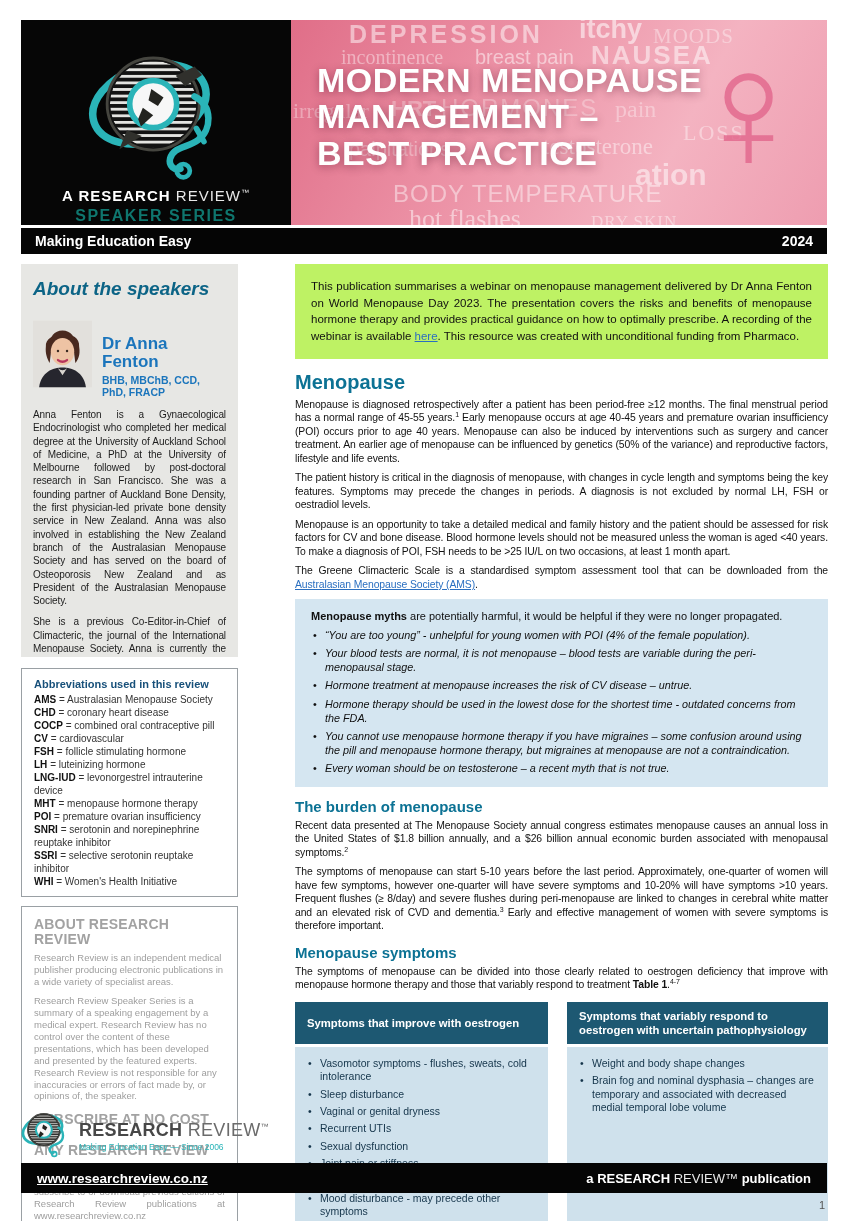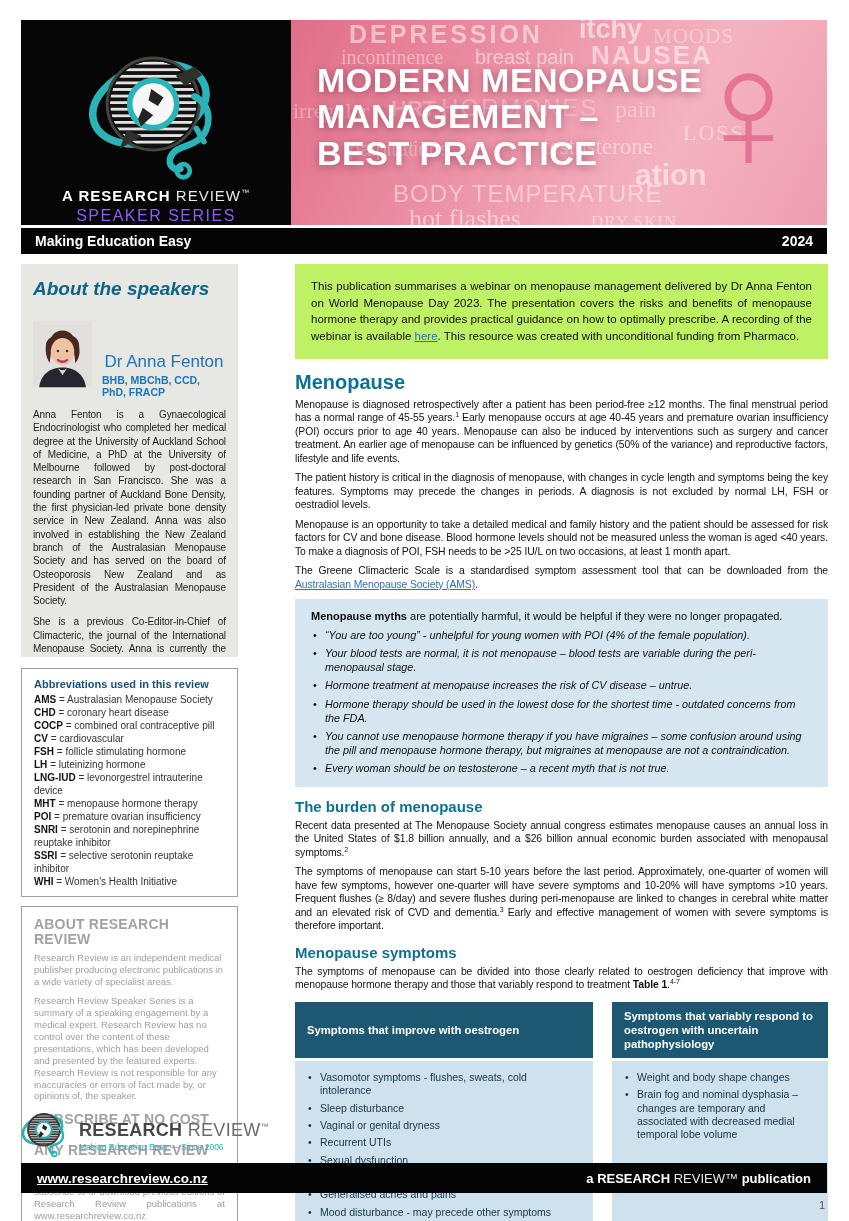--- a/index.html
+++ b/index.html
@@ -6,21 +6,21 @@
   body { background:#fff; font-family:"Liberation Sans", sans-serif; }
   .page { position:relative; width:849px; height:1221px; background:#fff; overflow:hidden; }
 
   
   .masthead { position:absolute; left:21px; top:20px; width:806px; height:205px; display:flex; }
   .mast-left { width:270px; background:#060606; position:relative; display:flex; flex-direction:column; align-items:center; }
   .mast-left svg { margin-top:22px; }
   .brand-l1 { color:#fff; font-size:15px; letter-spacing:1px; margin-top:4px; white-space:nowrap; }
   .brand-l1 b { font-weight:bold; }
   .brand-l1 .lt { font-weight:300; color:#e8e8e8; }
-  .brand-l2 { color:#8b5cf6; font-size:16px; font-weight:normal; letter-spacing:1.5px; margin-top:3px; }
+  .brand-l2 { color:#0f766e; font-size:16px; font-weight:bold; letter-spacing:1.5px; margin-top:3px; }
   .tm { font-size:8px; vertical-align:super; }
 
   .mast-right { flex:1; position:relative; overflow:hidden;
     background:linear-gradient(118deg, #e06e88 0%, #ec92a6 38%, #f4b3c1 70%, #ee9db0 100%); }
   .wc { position:absolute; white-space:nowrap; z-index:1; }
   .serif { font-family:"Liberation Serif", serif; }
   .w0 { left:58px; top:0px;   font-size:25px; letter-spacing:3px; color:rgba(255,255,255,.50); font-weight:600;}
   .w1 { left:288px; top:-6px; font-size:27px; font-weight:bold; color:rgba(255,255,255,.55);}
   .w2 { left:362px; top:4px;  font-size:21px; letter-spacing:1px; color:rgba(255,255,255,.38);}
   .w3 { left:50px; top:26px;  font-size:20px; color:rgba(255,255,255,.42);}
@@ -45,21 +45,21 @@
 
   .black-bar { position:absolute; left:21px; top:228px; width:806px; height:26px; background:#050505;
     display:flex; justify-content:space-between; align-items:center; padding:0 14px;
     color:#fff; font-weight:bold; font-size:14px; }
 
   
   .sidebar { position:absolute; left:21px; top:264px; width:217px; }
   .speakers-box { background:#e7e7e4; padding:12px 12px 12px; height:393px; overflow:hidden; }
   .speakers-heading { color:#0c6486; font-style:italic; font-weight:bold; font-size:19px; margin:2px 0 10px; }
   .speaker-row { display:flex; gap:10px; align-items:flex-end; margin-bottom:10px; }
-  .speaker-name { color:#1b75bc; font-weight:normal; font-size:17px; line-height:1.1;text-align:center; }
+  .speaker-name { color:#1b75bc; font-weight:bold; font-size:17px; line-height:1.1; }
   .speaker-quals { color:#1b75bc; font-weight:bold; font-size:10.5px; margin-top:2px; }
   .bio p { font-size:10px; letter-spacing:-.1px; line-height:1.33; color:#1c1c1c; text-align:justify; margin-bottom:8px; }
 
   .abbrev-box { border:1px solid #9aa0a4; background:#fff; margin-top:11px; padding:9px 12px 8px; }
   .abbrev-title { color:#17507a; font-weight:bold; font-size:11px; margin-bottom:3px; }
   .ab-row { font-size:10px; line-height:1.3; color:#333; }
   .ab-row b { color:#111; }
 
   .aboutrr-box { border:1px solid #9aa0a4; background:#fff; margin-top:9px; padding:10px 12px 9px; color:#9e9e9e; }
   .aboutrr-box h3 { font-size:14px; color:#a2a2a2; letter-spacing:.2px; line-height:1.1; margin-bottom:4px; }
@@ -89,21 +89,21 @@
   .myths-lead { font-size:11px; color:#101010; margin-bottom:6px; }
   .myths-box ul { list-style:none; }
   .myths-box li { position:relative; padding-left:14px; font-style:italic; font-size:10.8px;
     line-height:1.3; color:#101010; margin-bottom:4px; }
   .myths-box li::before { content:"•"; position:absolute; left:2px; font-style:normal; }
 
   .tbl { margin-top:10px; }
   .t-row { display:flex; gap:3px; }
   .t-row.head { margin-bottom:3px; }
   .t-cell { padding:7px 12px; }
-  .t-c1 { width:298px; }
+  .t-c1 { width:253px; }
   .t-c2 { flex:1;margin-left:16px; }
   .head .t-cell { background:#1d5872; color:#fff; font-weight:bold; font-size:11.3px; line-height:1.25; }
   .head .t-c1 { display:flex; align-items:center; }
   .bodyr .t-cell { background:#cfe1ec; padding:10px 12px 12px; }
   .bodyr ul { list-style:none; }
   .bodyr li { position:relative; padding-left:13px; font-size:10.5px; line-height:1.27;
     color:#14344a; margin-bottom:4px; }
   .bodyr li::before { content:"•"; position:absolute; left:1px; }
 
   

